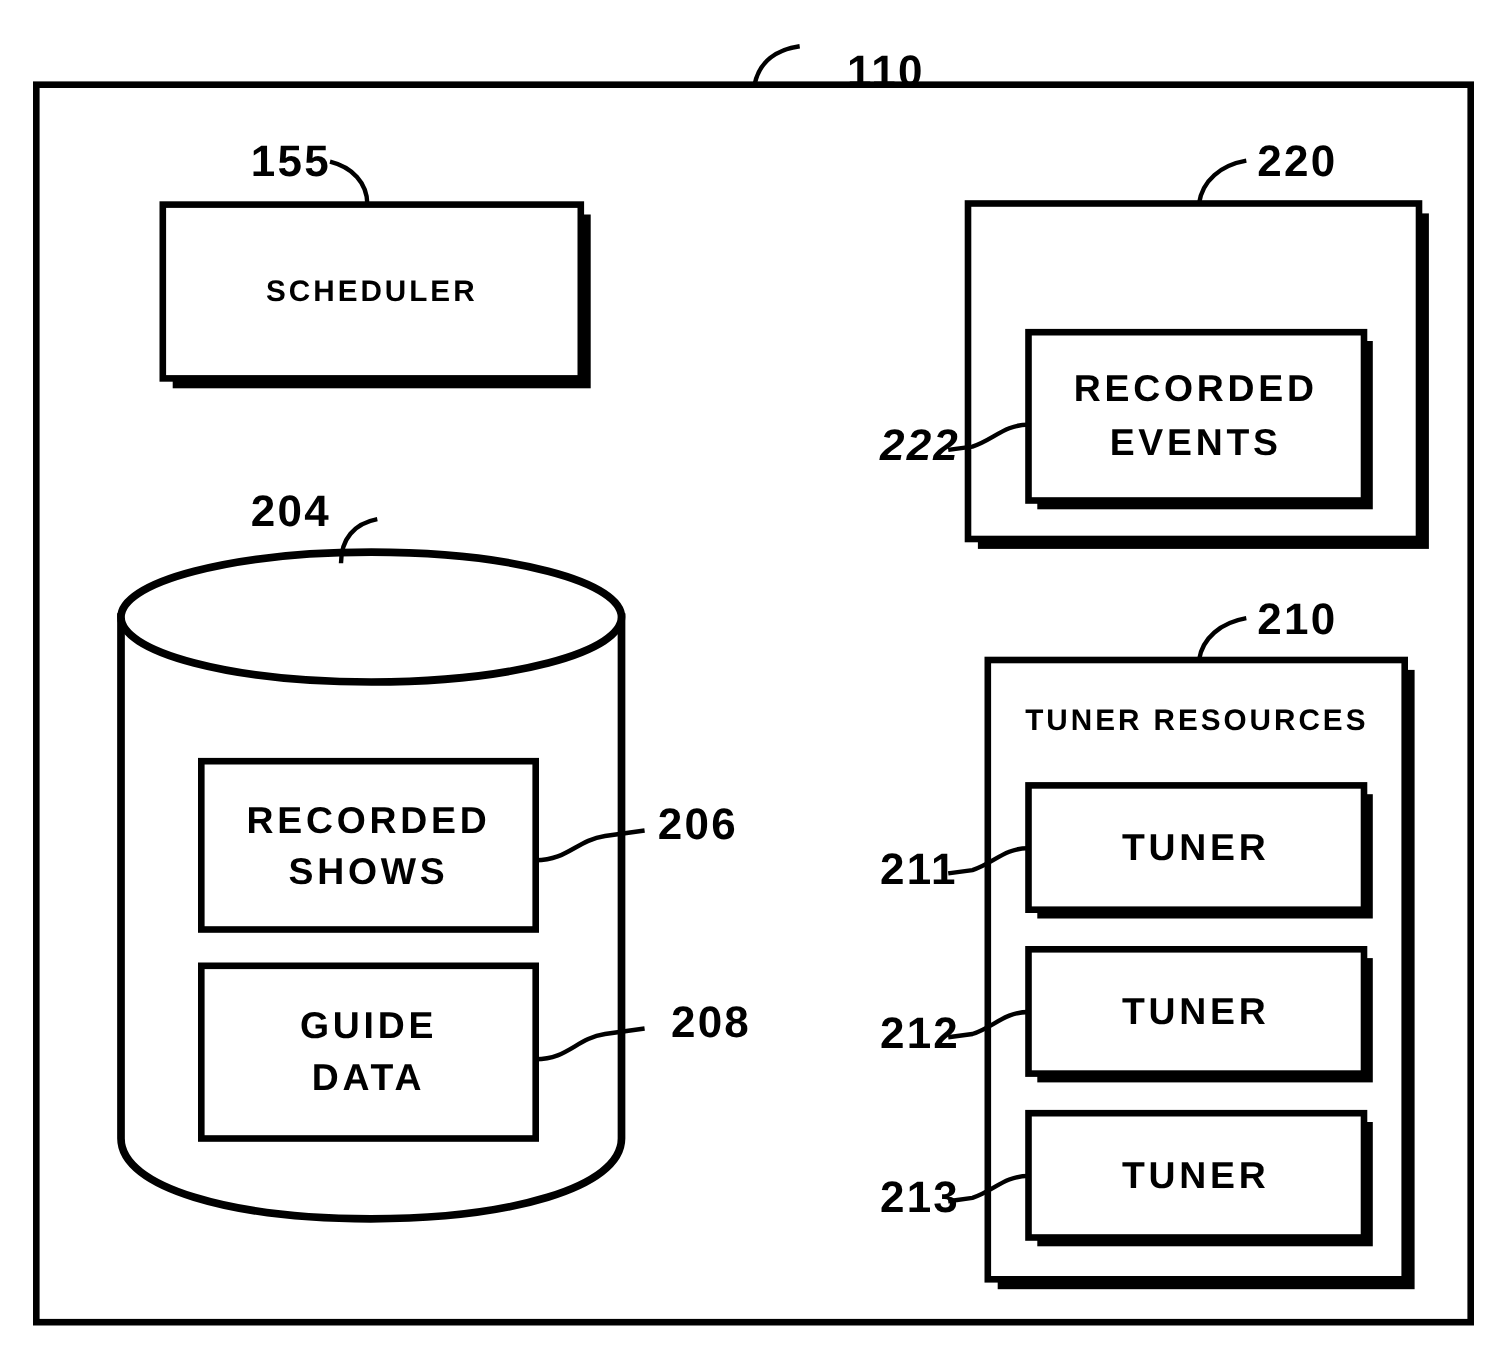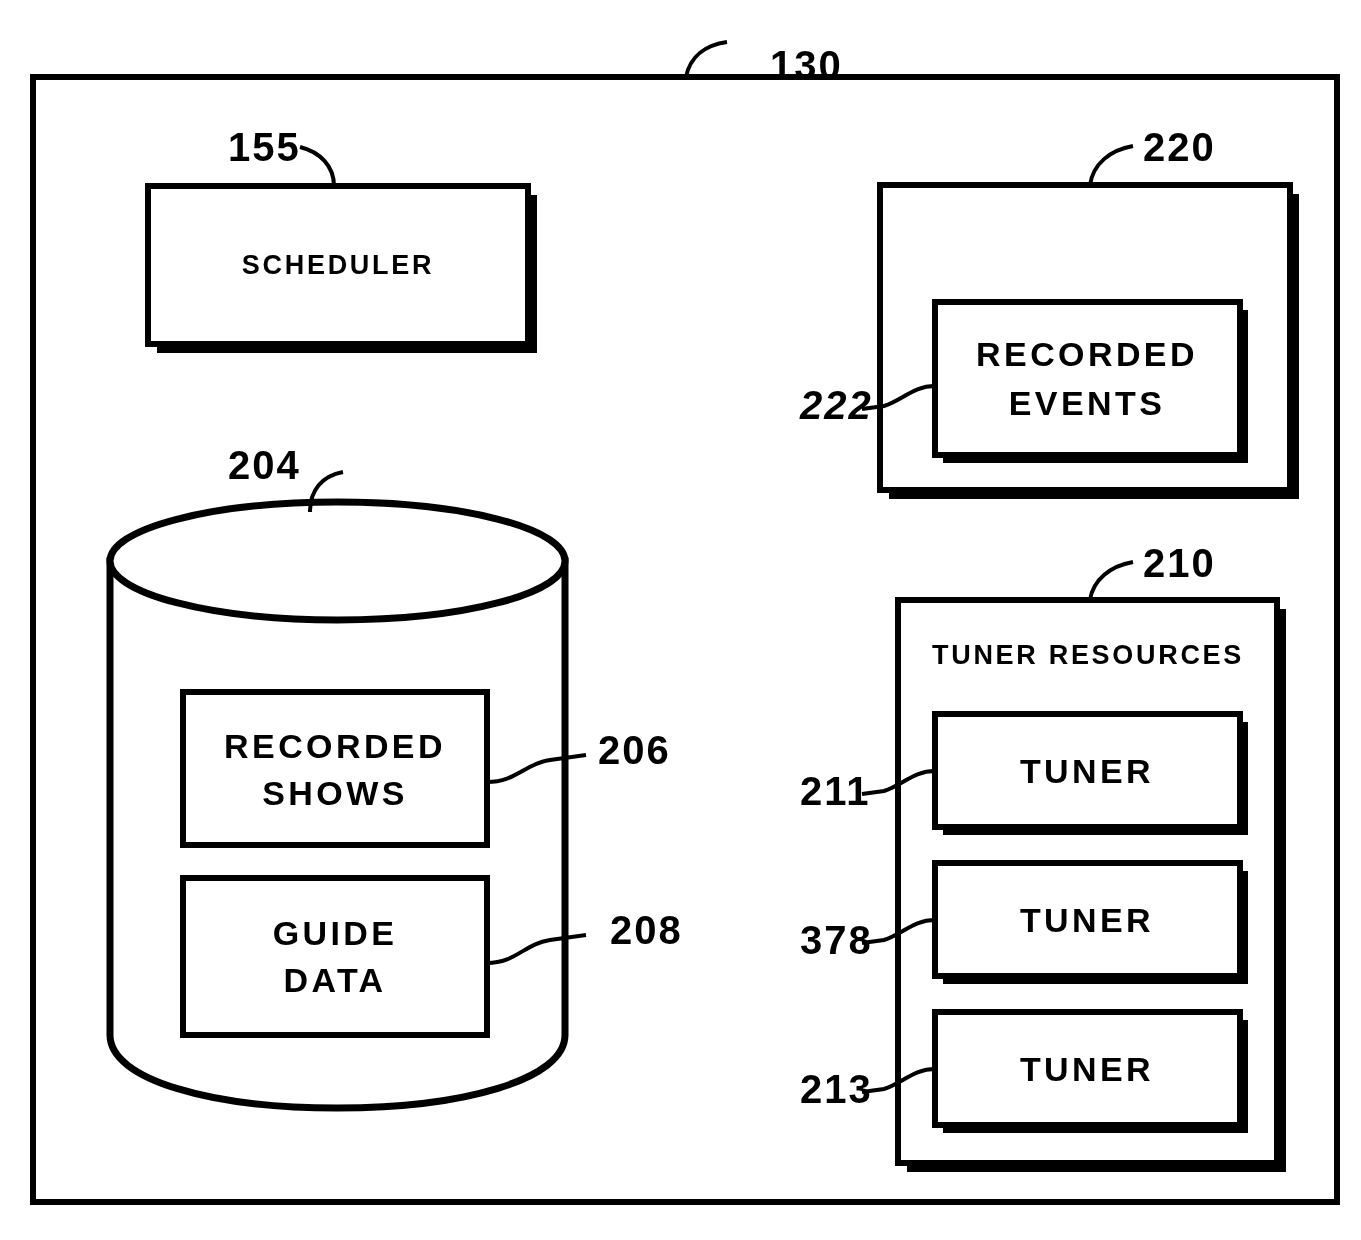--- a/index.html
+++ b/index.html
@@ -101,21 +101,21 @@
     <rect x="943" y="871" width="305" height="113" fill="#000000"></rect>
     <rect x="935" y="863" width="305" height="113" fill="#ffffff" stroke="#000000" stroke-width="6"></rect>
     <path d="M 935 920 C 913 920 903 934 884 940 L 862 943" fill="none" stroke="#000000" stroke-width="4"></path>
 
     <rect x="943" y="1020" width="305" height="113" fill="#000000"></rect>
     <rect x="935" y="1012" width="305" height="113" fill="#ffffff" stroke="#000000" stroke-width="6"></rect>
     <path d="M 935 1069 C 913 1069 903 1083 884 1089 L 862 1092" fill="none" stroke="#000000" stroke-width="4"></path>
 
   </svg>
 
-  <div class="lbl ref" style="left:770px; top:43px;">130</div>
+  <div class="lbl ref" style="left:770px; top:43px;">110</div>
 
 
   <div class="lbl ref" style="left:228px; top:125px;">155</div>
 
   <div class="lbl box-txt-lg ctr" style="left:338px; top:265px;">SCHEDULER</div>
 
   <div class="lbl ref" style="left:228px; top:443px;">204</div>
 
   <div class="lbl box-txt ctr" style="left:335px; top:746px;">RECORDED</div>
   <div class="lbl box-txt ctr" style="left:335px; top:793px;">SHOWS</div>
@@ -133,18 +133,18 @@
   <div class="lbl ref" style="left:800px; top:383px;font-style:italic;">222</div>
 
   <div class="lbl ref" style="left:1143px; top:541px;">210</div>
 
   <div class="lbl box-txt-lg ctr" style="left:1088px; top:655px;">TUNER RESOURCES</div>
 
   <div class="lbl box-txt ctr" style="left:1087px; top:771px;">TUNER</div>
   <div class="lbl ref" style="left:800px; top:769px;">211</div>
 
   <div class="lbl box-txt ctr" style="left:1087px; top:920px;">TUNER</div>
-  <div class="lbl ref" style="left:800px; top:918px;">378</div>
+  <div class="lbl ref" style="left:800px; top:918px;">212</div>
 
   <div class="lbl box-txt ctr" style="left:1087px; top:1069px;">TUNER</div>
   <div class="lbl ref" style="left:800px; top:1067px;">213</div>
 
 </div>
 
 </body></html>

